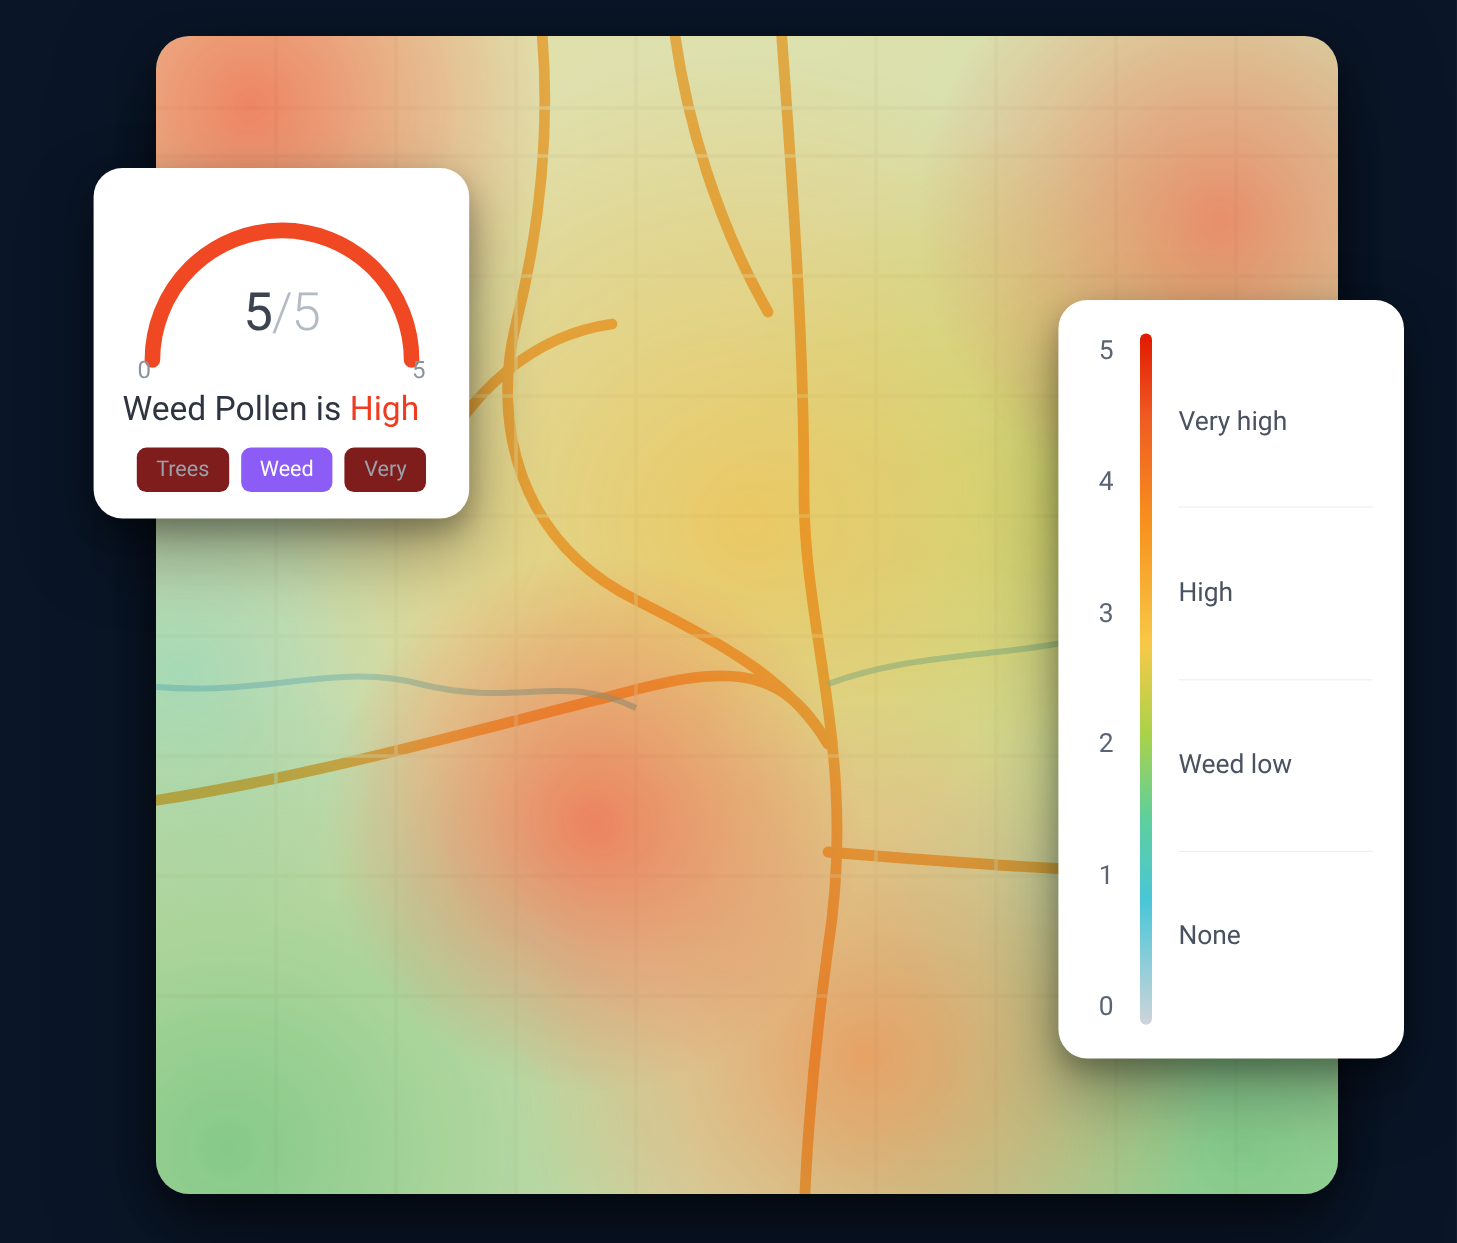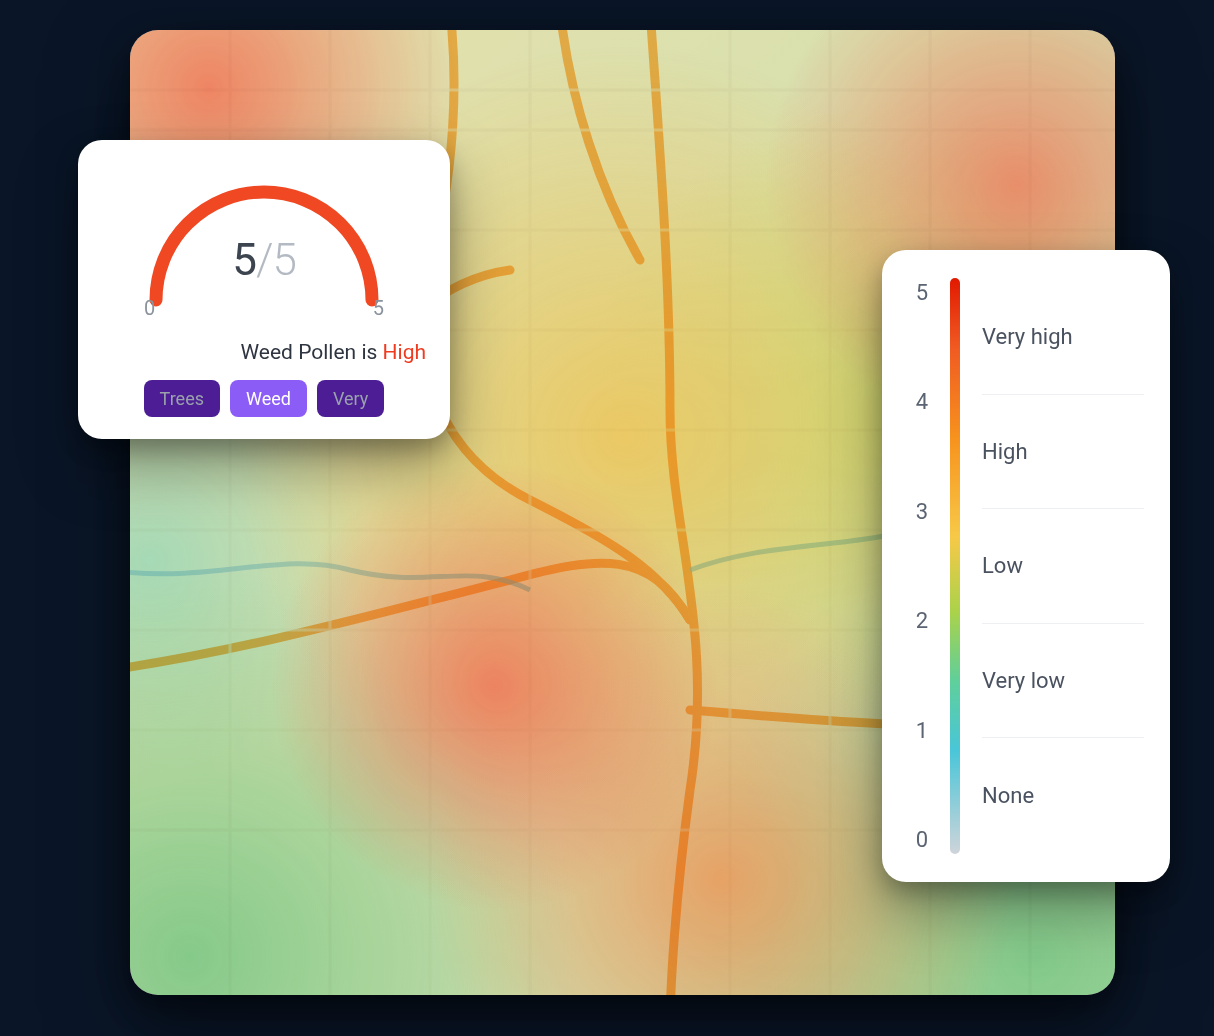--- a/index.html
+++ b/index.html
@@ -59,21 +59,21 @@
       radial-gradient(520px 520px at 6% 96%,  rgba(98,198,116,0.85) 0%, rgba(98,198,116,0) 75%),
       radial-gradient(320px 320px at 2% 55%,  rgba(135,221,187,0.75) 0%, rgba(135,221,187,0) 70%),
       linear-gradient(135deg, rgba(232,220,108,0.55), rgba(148,213,120,0.55));
   }
 
   
   .gauge-card {
     position: absolute;
     left: 78px;
     top: 140px;
-    width: 372px;
+    width: 313px;
     background: #fff;
     border-radius: 24px;
     box-shadow: 0 28px 60px rgba(0,0,0,0.35), 0 10px 22px rgba(0,0,0,0.25);
     padding: 28px 24px 22px 24px;
     box-sizing: border-box;
   }
 
   .gauge-wrap {
     position: relative;
     width: 260px;
@@ -98,39 +98,39 @@
     position: absolute;
     left: 10px; right: 10px;
     top: 128px;
     display: flex;
     justify-content: space-between;
     font-size: 20px;
     color: #8a929d;
   }
 
   .status-line {
-    margin-top: 22px;
-    text-align: right;
-    font-size: 21px;
+    margin-top: 6px;
+    text-align: left;
+    font-size: 28px;
     color: #2e3540;
   }
   .status-line .hl { color: #ef3b1f; }
 
   .tabs {
     margin-top: 16px;
     display: flex;
     gap: 10px;
     justify-content: center;
   }
   .tab {
     border-radius: 8px;
     padding: 8px 16px;
     font-size: 18px;
     color: #9aa1ab;
-    background: #4c1d95;
+    background: #7f1d1d;
     border: none;
     cursor: pointer;
     font-family: inherit;
   }
   .tab.active {
     background: #8b5cf6;
     color: #fff;
   }
 
   
@@ -272,22 +272,19 @@
   </div>
   <div class="legend-bar"></div>
   <div class="legend-labels">
     <div class="row">
         <span>Very high</span>
       </div>
     <div class="row">
         <span>High</span>
       </div>
     <div class="row">
-        <span>Low</span>
-      </div>
-    <div class="row">
-        <span>Very low</span>
+        <span>Weed low</span>
       </div>
     <div class="row">
         <span>None</span>
       </div>
   </div>
 </div>
 
 </body></html>

